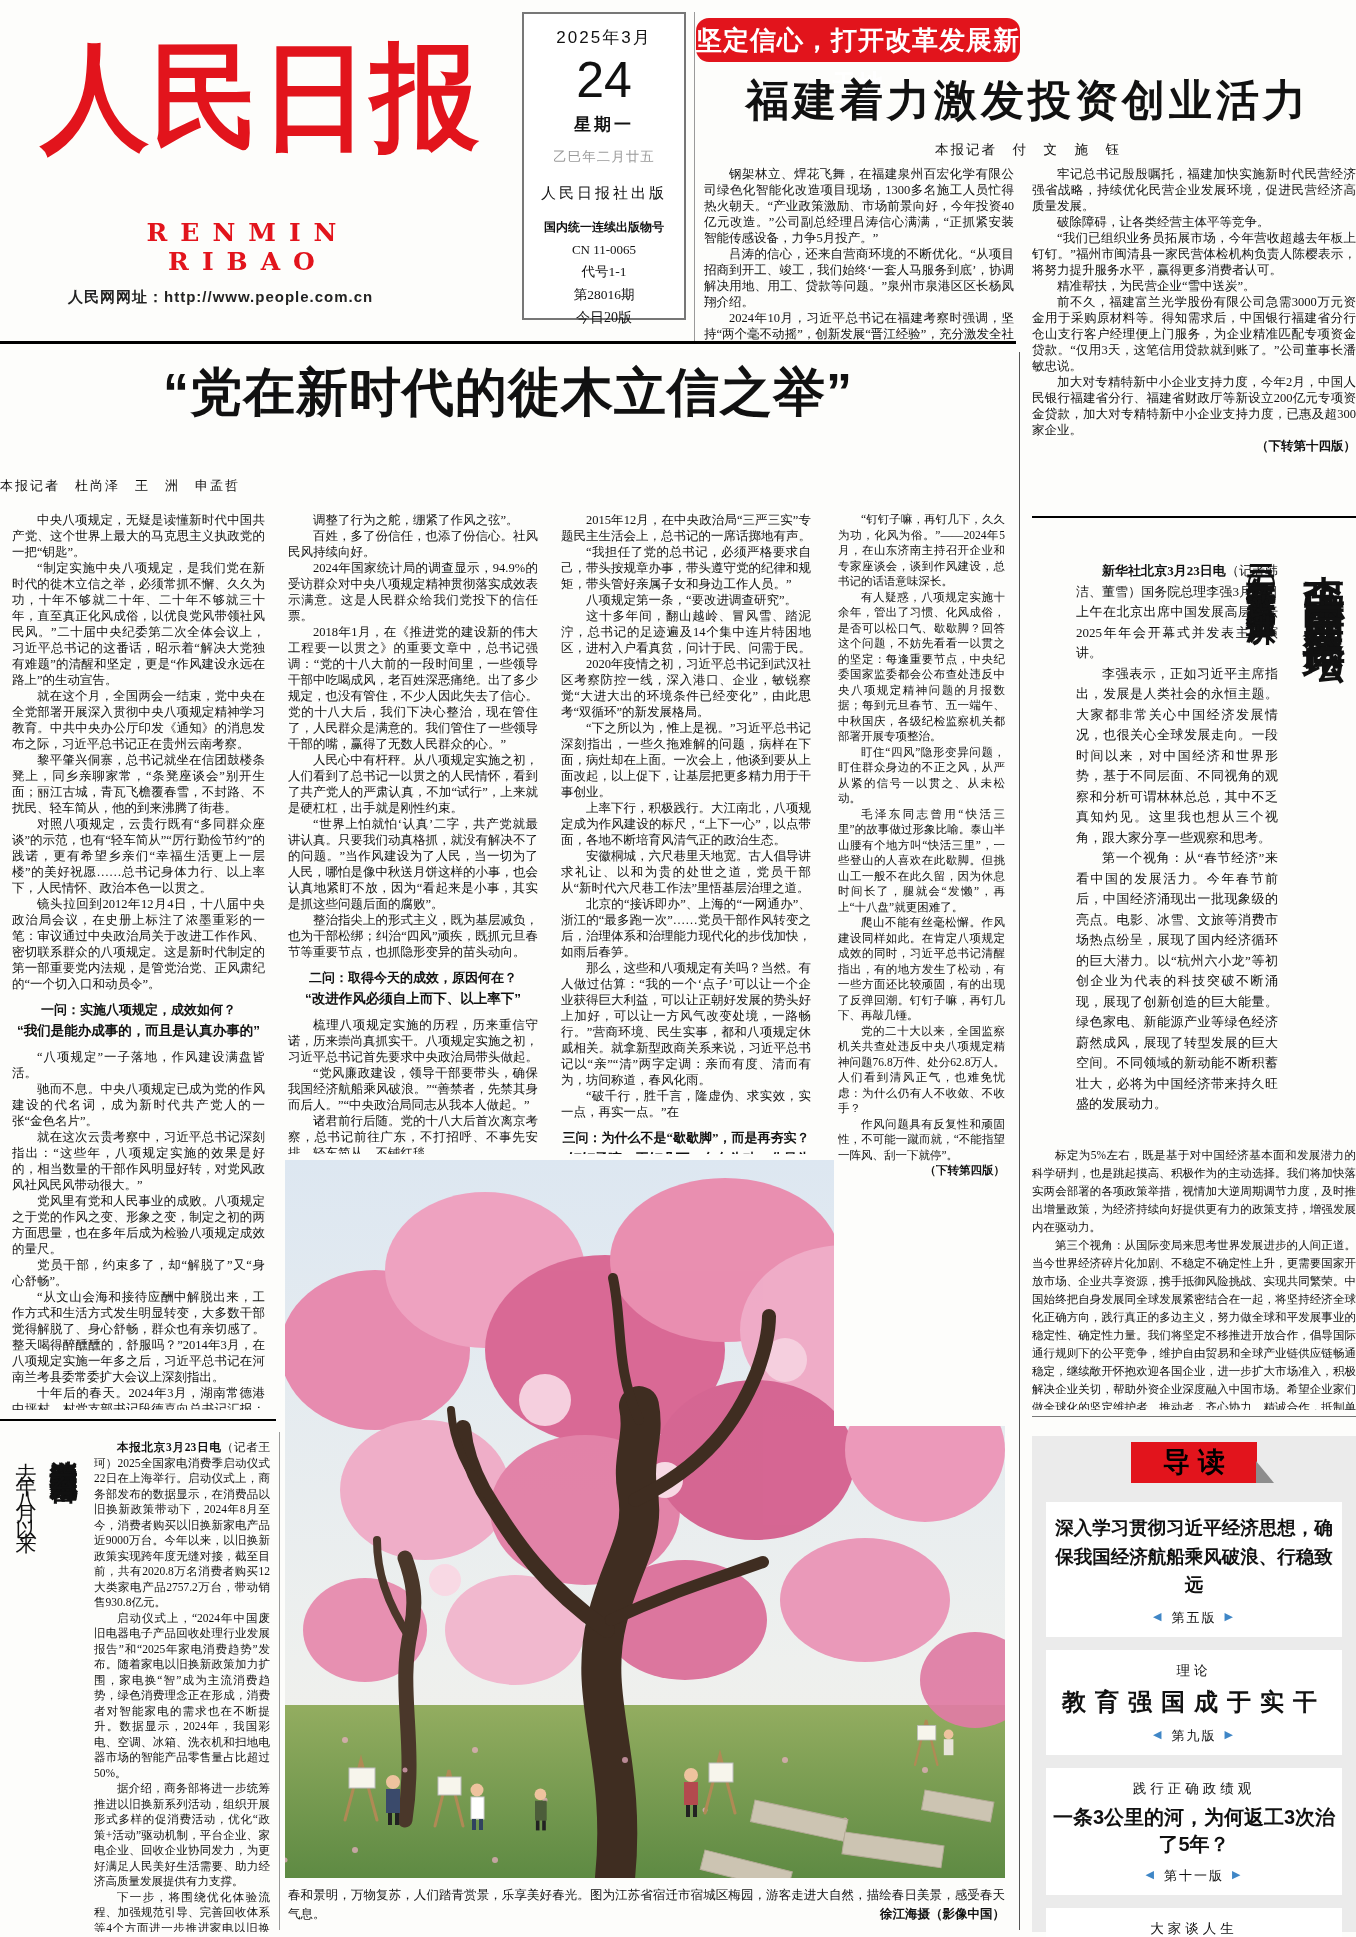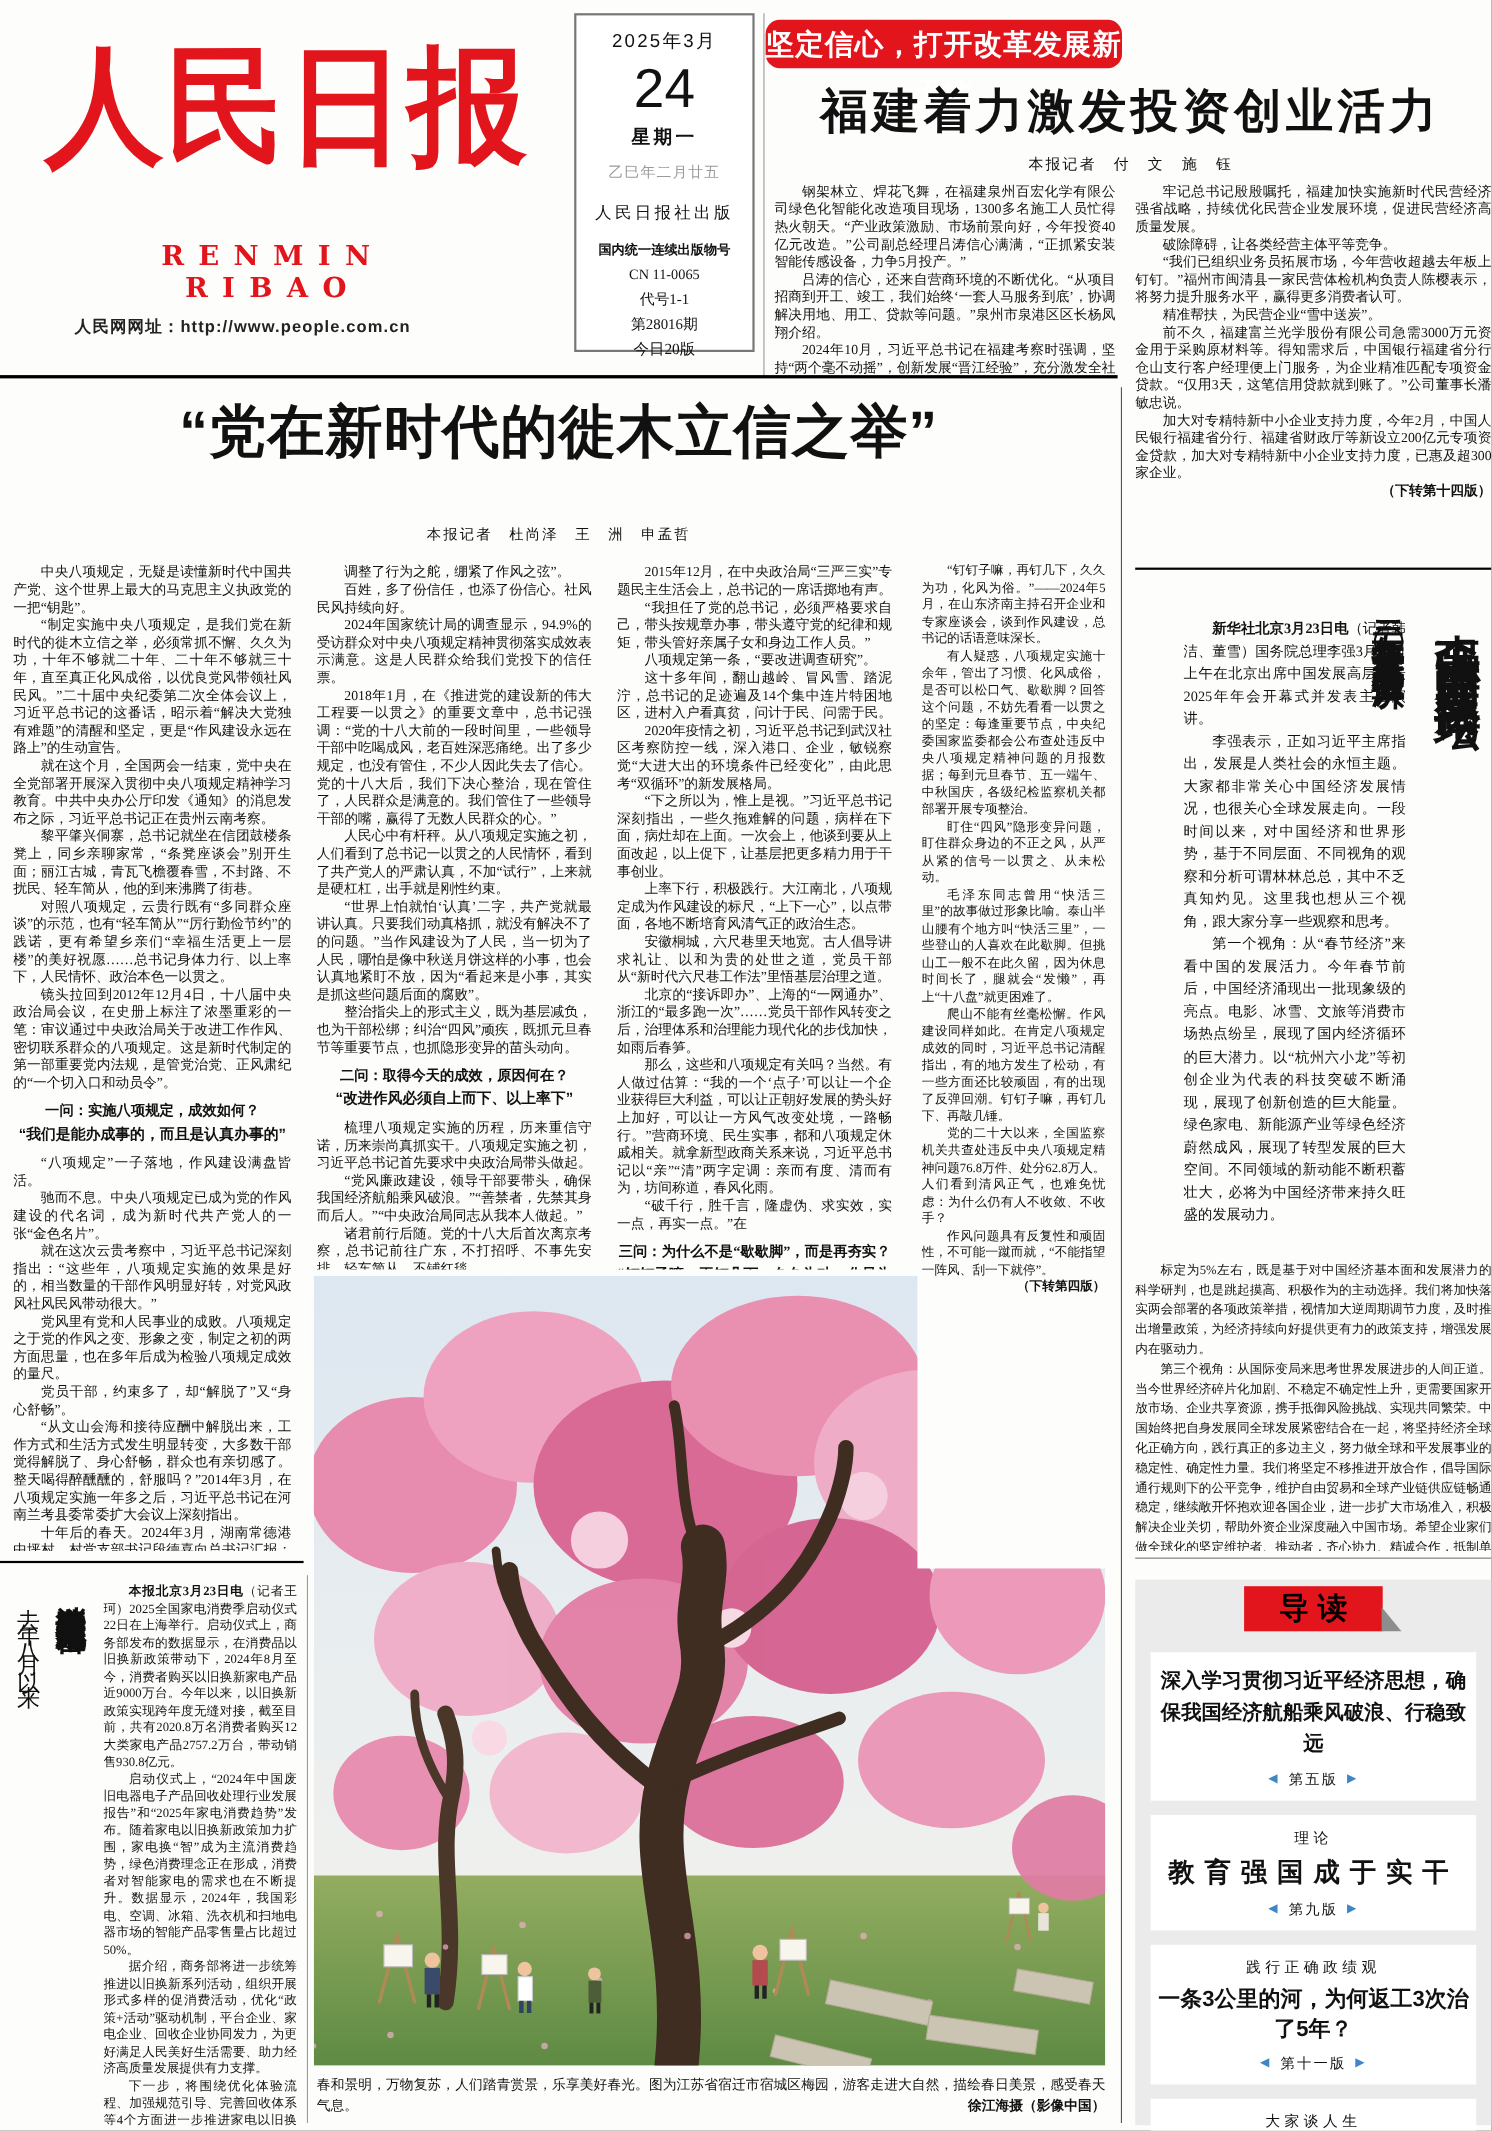--- a/index.html
+++ b/index.html
@@ -35,21 +35,21 @@
                font-weight:900;font-size:43px;letter-spacing:4px;}
   .fj-byline{left:700px;top:141px;width:656px;text-align:center;font-size:13.5px;letter-spacing:2px;}
   .jbody p{margin:0;text-indent:2em;}
   .jbody{font-size:12.5px;line-height:16px;text-align:justify;overflow:hidden;}
   .fj-colA{left:704px;top:166px;width:310px;height:176px;}
   .fj-colB{left:1032px;top:166px;width:324px;height:348px;}
   p.turn{text-align:right;font-weight:bold;text-indent:0;}
   
   .m-headline{left:0;top:358px;width:1016px;text-align:center;font-family:"Liberation Sans",sans-serif;
               font-weight:900;font-size:52px;letter-spacing:1px;}
-  .m-byline{left:0;top:477px;width:1016px;text-align:center;font-size:13px;letter-spacing:2px;}
+  .m-byline{left:0;top:477px;width:1016px;text-align:left;font-size:13px;letter-spacing:2px;}
   .col{top:512px;}
   .c1{left:12px;width:253px;height:898px;}
   .c2{left:288px;width:250px;height:642px;}
   .c3{left:561px;width:250px;height:642px;}
   .c4{left:838px;width:167px;height:898px;font-size:11.5px;line-height:15.5px;}
   .q{text-align:center;margin:10px 0;}
   .q .l1{font-weight:bold;font-size:13px;text-indent:0;margin:0;}
   .q .l2{font-weight:bold;font-family:"Liberation Sans",sans-serif;font-size:13.5px;margin:5px 0 0;text-indent:0;}
   
   .photo{left:285px;top:1160px;width:720px;height:718px;

